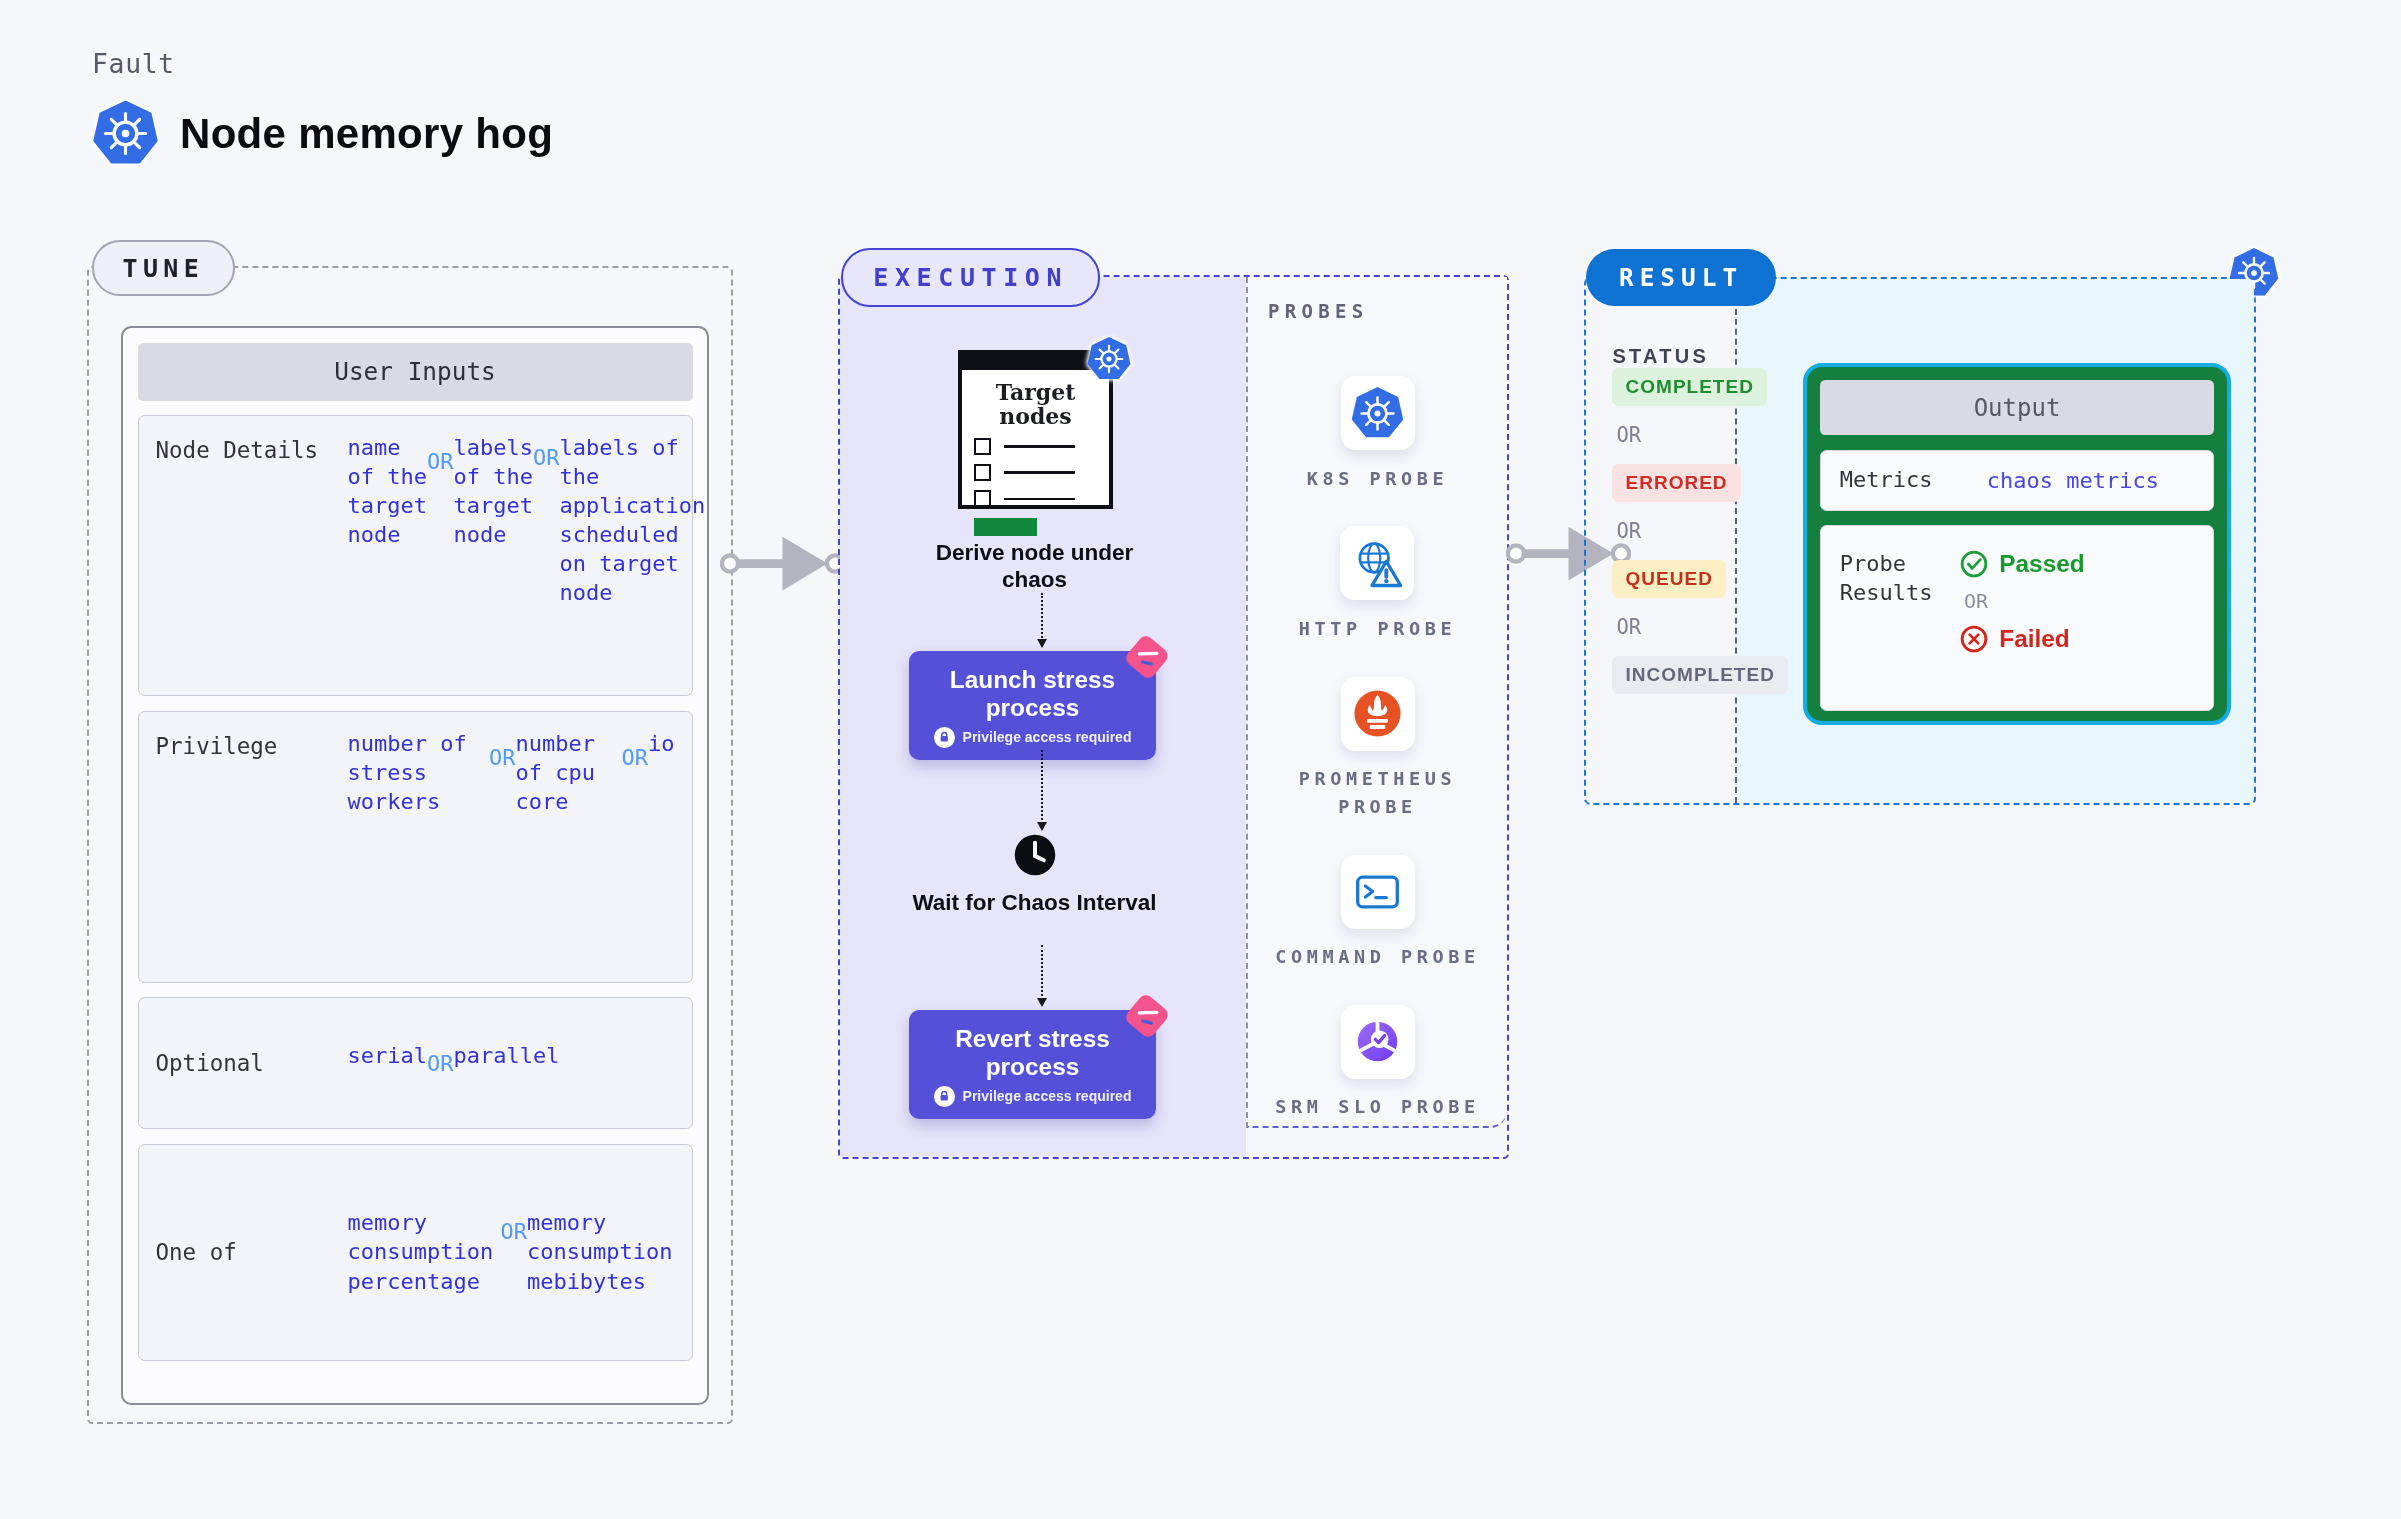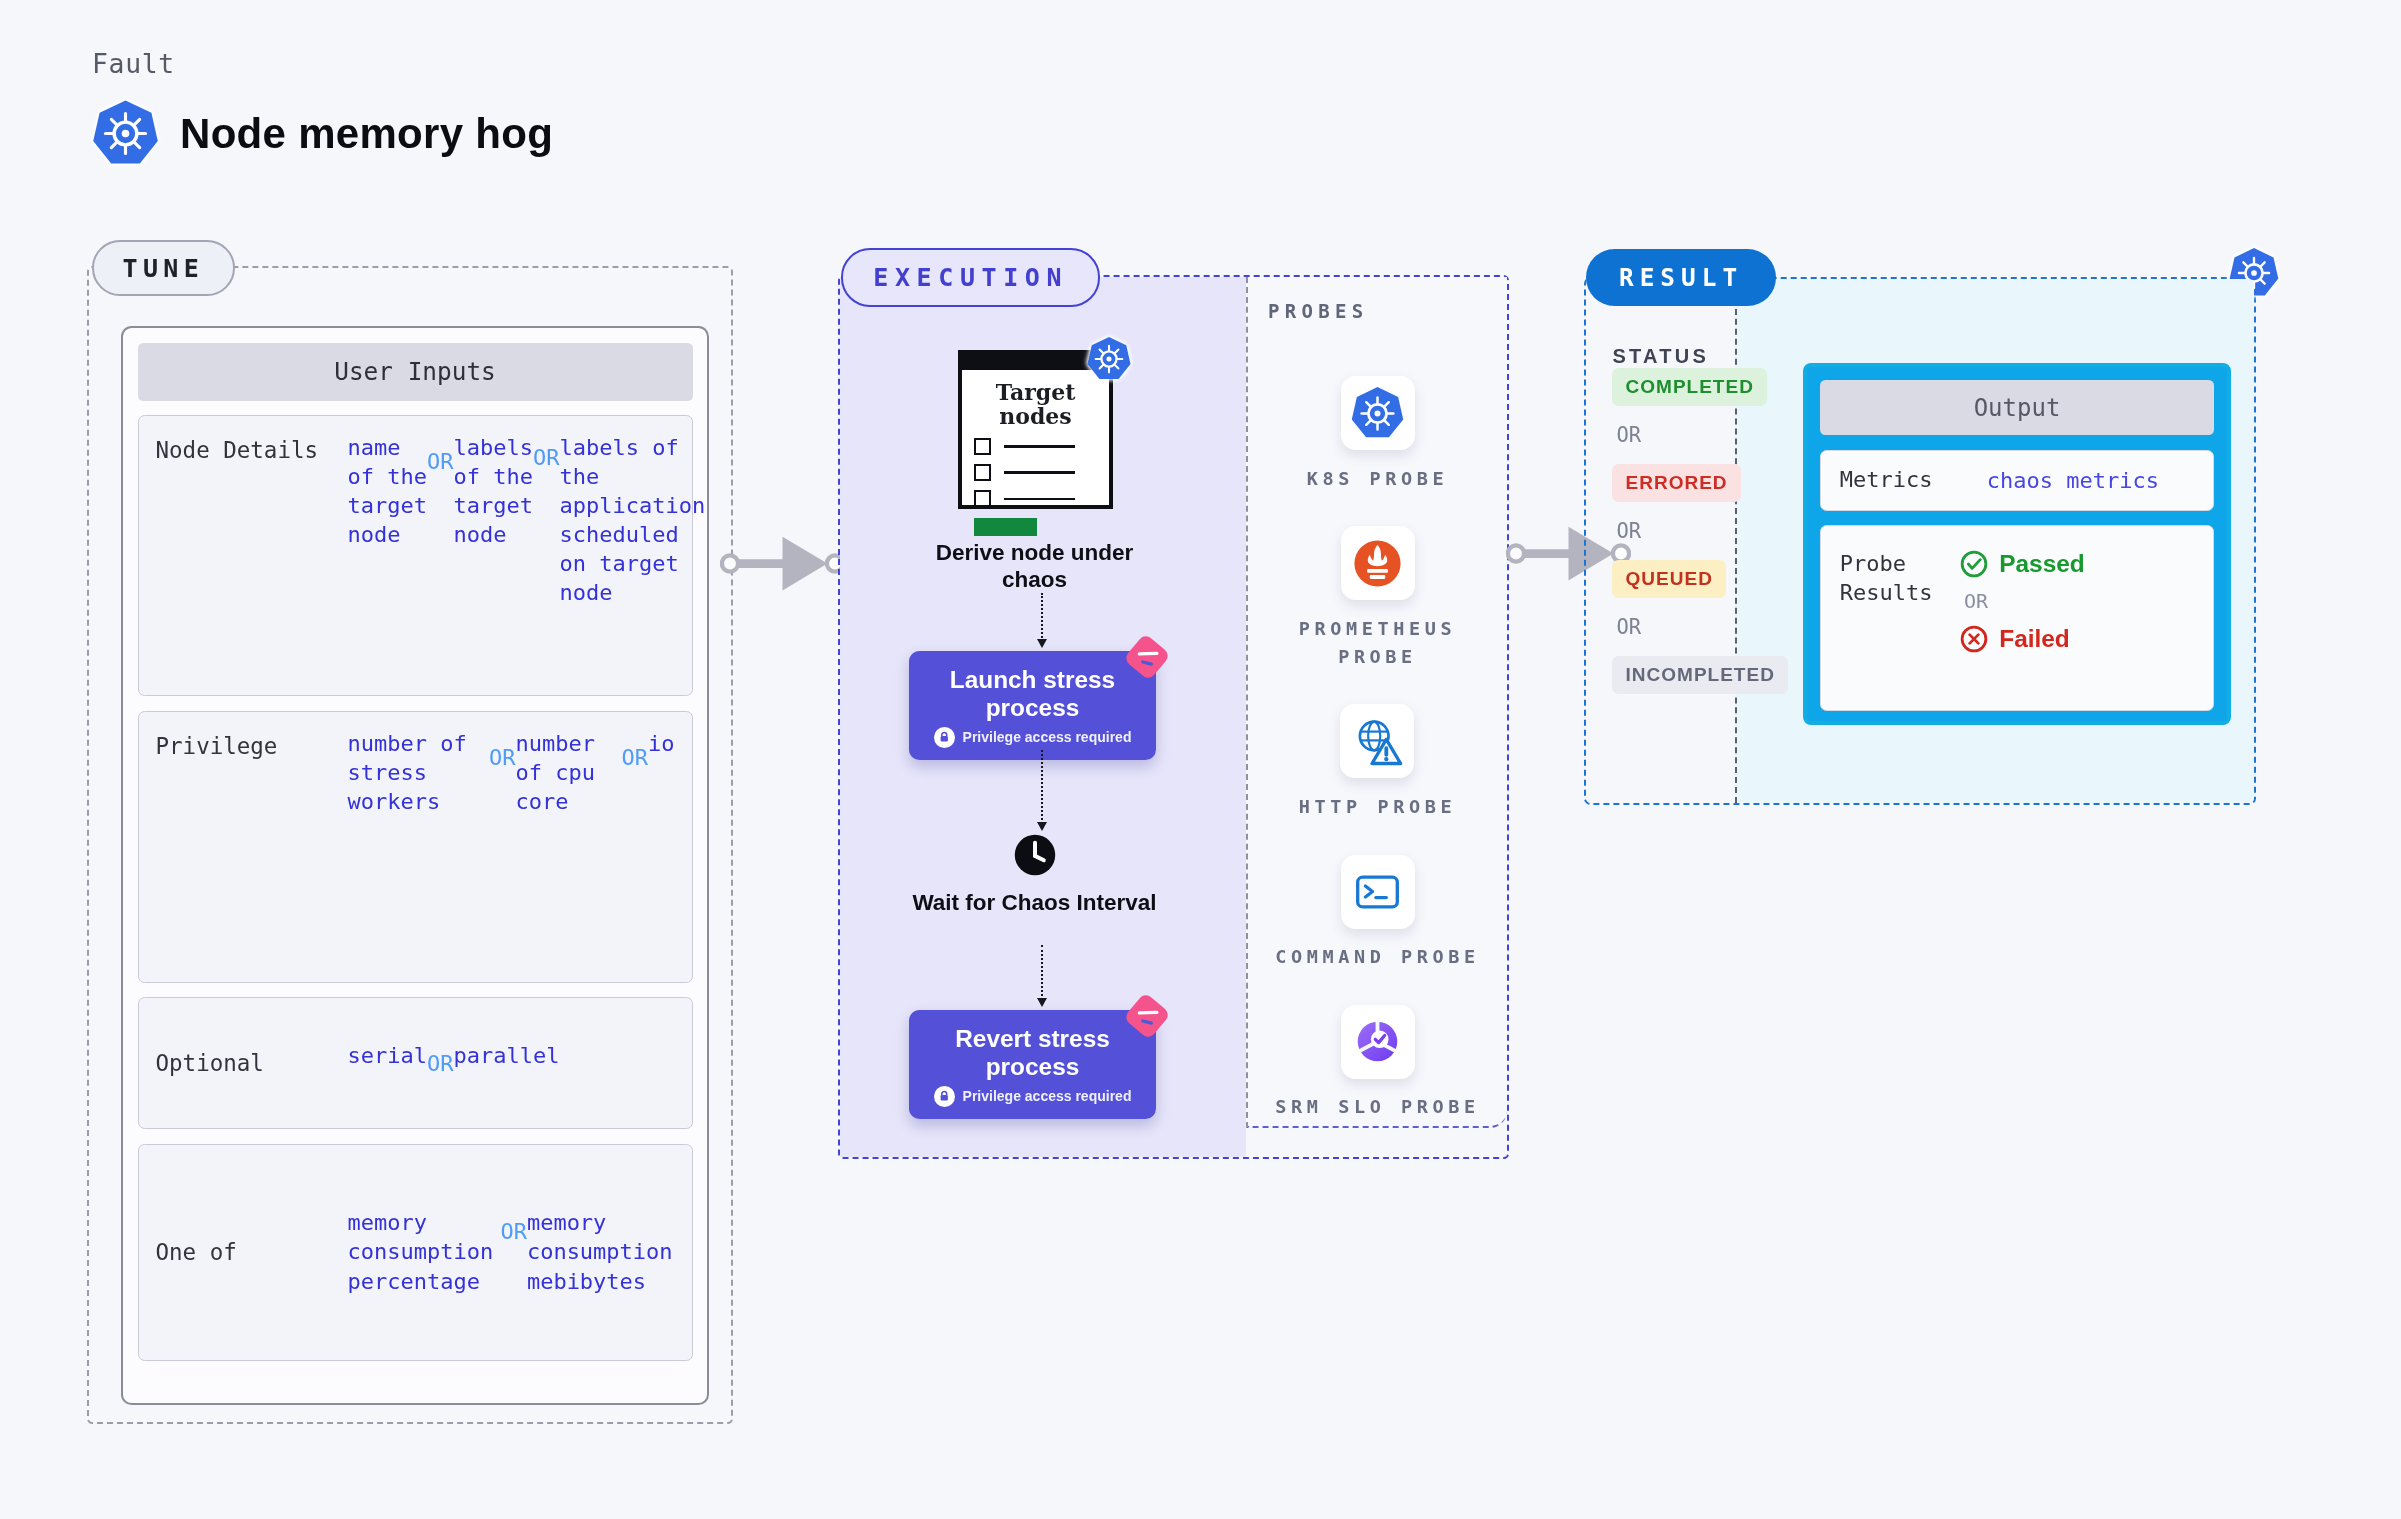--- a/index.html
+++ b/index.html
@@ -106,21 +106,21 @@
   .status-badge{font-size:19px;font-weight:bold;letter-spacing:1px;padding:8px 13.2px;
                 border-radius:6.6px;white-space:nowrap;}
   .status-badge.completed{background:#ddf2dd;color:#1e8e2f;}
   .status-badge.errored{background:#fbe2e2;color:#cf2d24;}
   .status-badge.queued{background:#fcefc4;color:#c3321f;}
   .status-badge.incompleted{background:#e9ebf1;color:#64687a;}
   .or-gray{font-size:20.5px;color:#7d8195;margin:17px 0 17px 4px;font-family:"DejaVu Sans Mono",monospace;}
   .result-output-bg{position:absolute;left:149px;top:0;right:0;bottom:0;background:#e9f6fc;
                 border-left:2px dashed #5a5f70;border-radius:0 5.3px 5.3px 0;}
   .output-box{position:absolute;left:66px;top:84px;width:428px;height:362px;
-              background:#0ea5e9;border:4px solid #12aee3;border-radius:8px;
+              background:#15803d;border:4px solid #12aee3;border-radius:19px;
               padding:13.2px;box-sizing:border-box;}
   .output-header{height:55px;background:#d9dae4;border-radius:5.3px;display:flex;
                  align-items:center;justify-content:center;font-size:24px;color:#565866;}
   .output-row{margin-top:14.5px;background:#fafbfd;border:1.3px solid #d6d8e2;border-radius:6.6px;
               display:flex;padding:0 18.5px;box-sizing:border-box;}
   .output-row .o-label{flex:0 0 147px;font-size:22px;color:#32343d;line-height:1.35;}
   .output-row.metrics{height:61px;align-items:center;}
   .output-row.probes-res{height:186px;padding-top:22.5px;}
   .o-value{font-size:22px;color:#4946e5;}
   .res-col{display:flex;flex-direction:column;gap:10.6px;}
@@ -364,32 +364,32 @@
         <div class="probe-card">
             <svg viewBox="0 0 84 84" width="55" height="55">
               <use href="#sym-k8s"></use>
             </svg>
           </div>
         <div class="probe-name mono">K8S PROBE</div>
       </div>
       <div class="probe-item">
         <div class="probe-card">
             <svg viewBox="0 0 84 84" width="55" height="55">
-              <use href="#sym-prom"></use>
-            </svg>
-          </div>
-        <div class="probe-name mono">PROMETHEUS PROBE</div>
+              <use href="#sym-http"></use>
+            </svg>
+          </div>
+        <div class="probe-name mono">HTTP PROBE</div>
       </div>
       <div class="probe-item">
         <div class="probe-card">
             <svg viewBox="0 0 84 84" width="55" height="55">
-              <use href="#sym-http"></use>
-            </svg>
-          </div>
-        <div class="probe-name mono">HTTP PROBE</div>
+              <use href="#sym-prom"></use>
+            </svg>
+          </div>
+        <div class="probe-name mono">PROMETHEUS PROBE</div>
       </div>
       <div class="probe-item">
         <div class="probe-card">
             <svg viewBox="0 0 84 84" width="55" height="55">
               <use href="#sym-cmd"></use>
             </svg>
           </div>
         <div class="probe-name mono">COMMAND PROBE</div>
       </div>
       <div class="probe-item">

